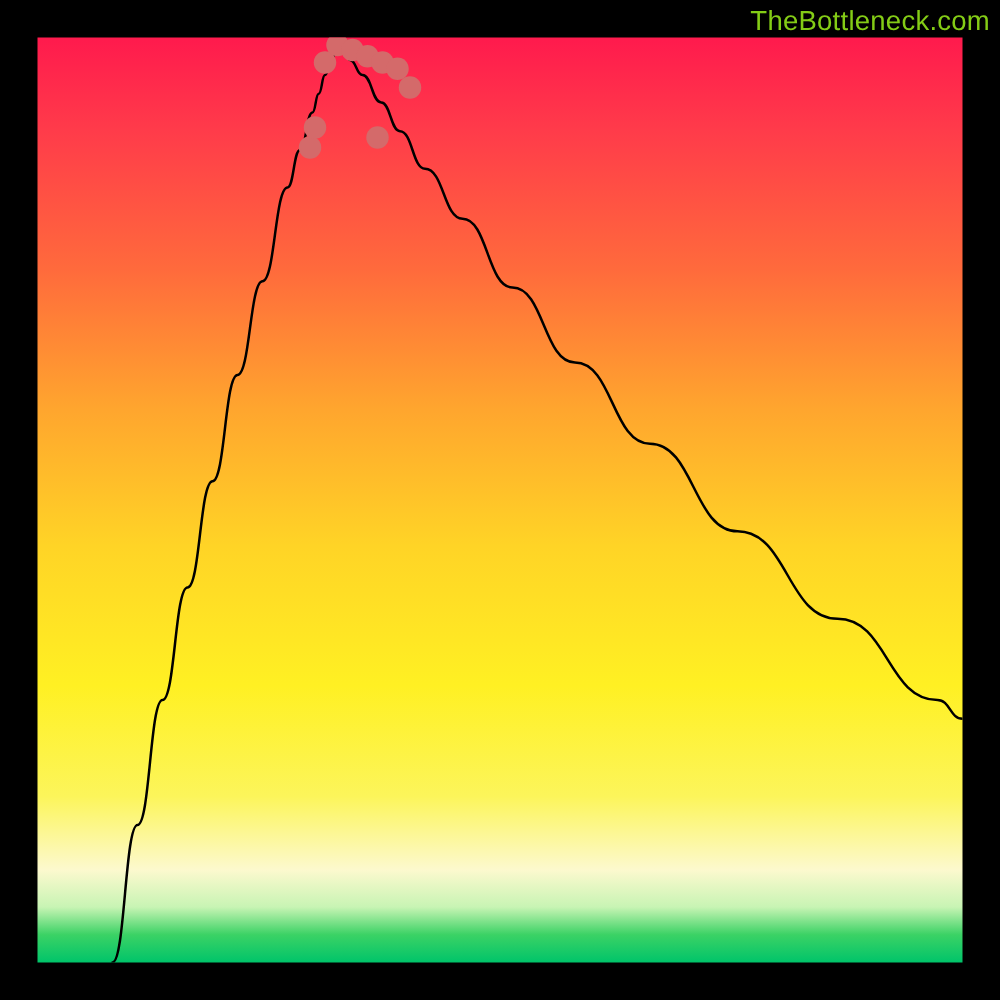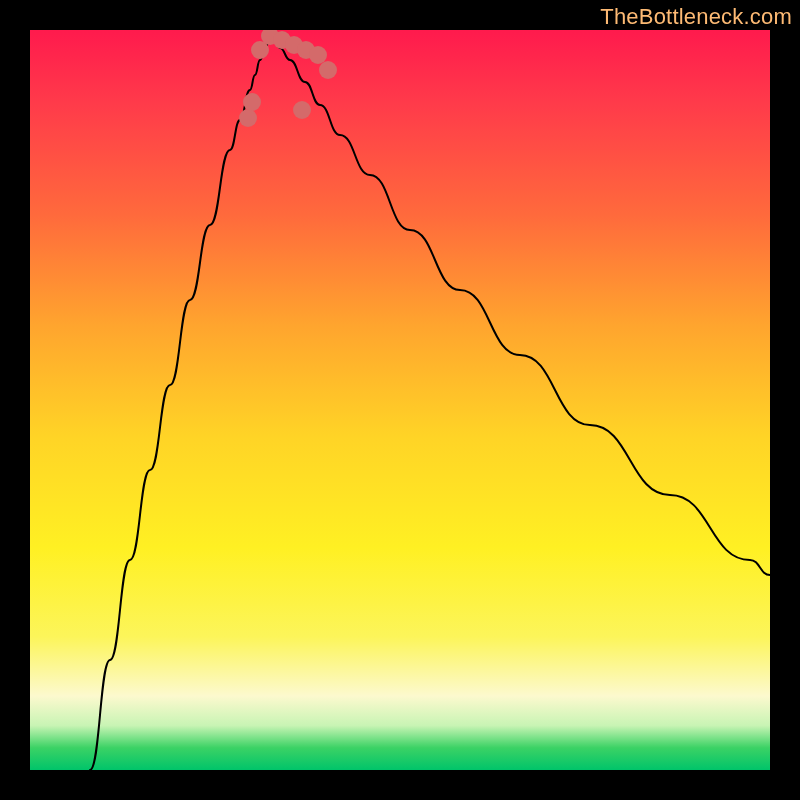--- a/index.html
+++ b/index.html
@@ -50,21 +50,21 @@
     stroke-linecap: round;
   }
   .markers circle {
     fill: #d46a6a;
     stroke: none;
   }
   .watermark {
     position: absolute;
     top: 4px;
     right: 8px;
-    color: #fdba74;
+    color: #84cc16;
     font-size: 22px;
     letter-spacing: 0.2px;
     user-select: none;
   }
 </style>
 </head>
 <body>
 
 <div class="stage">
   <div class="watermark">TheBottleneck.com</div>

